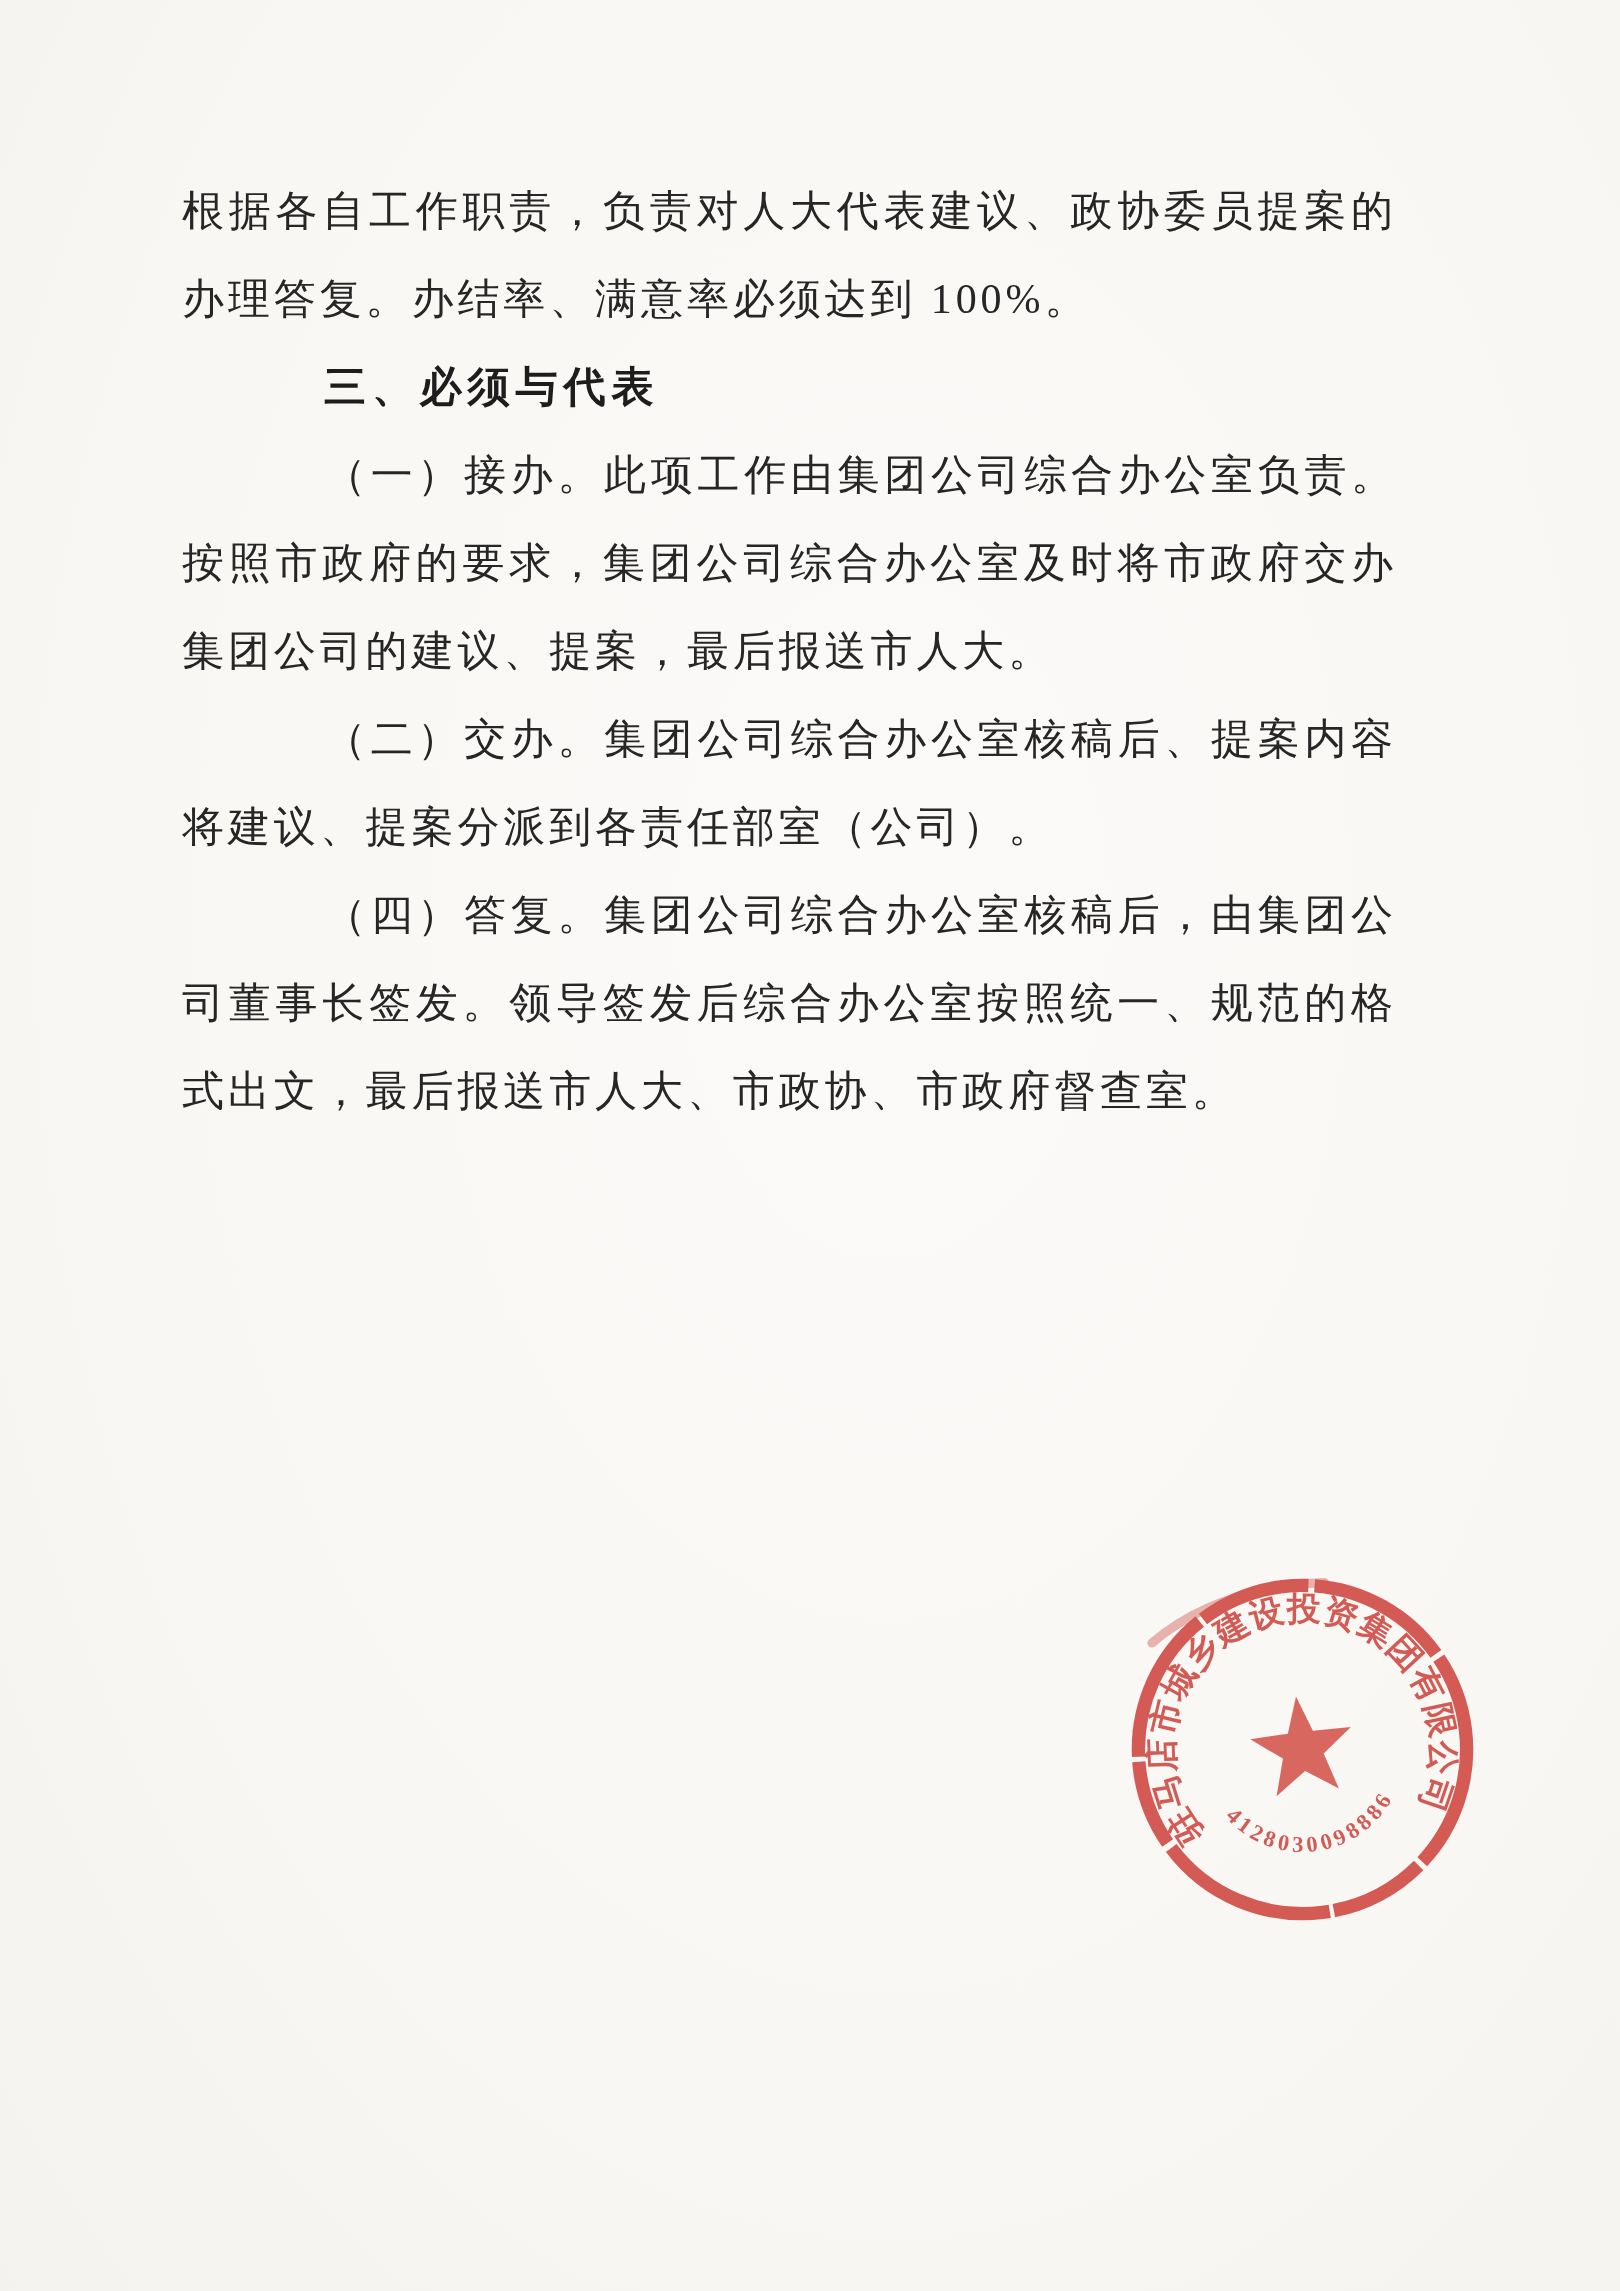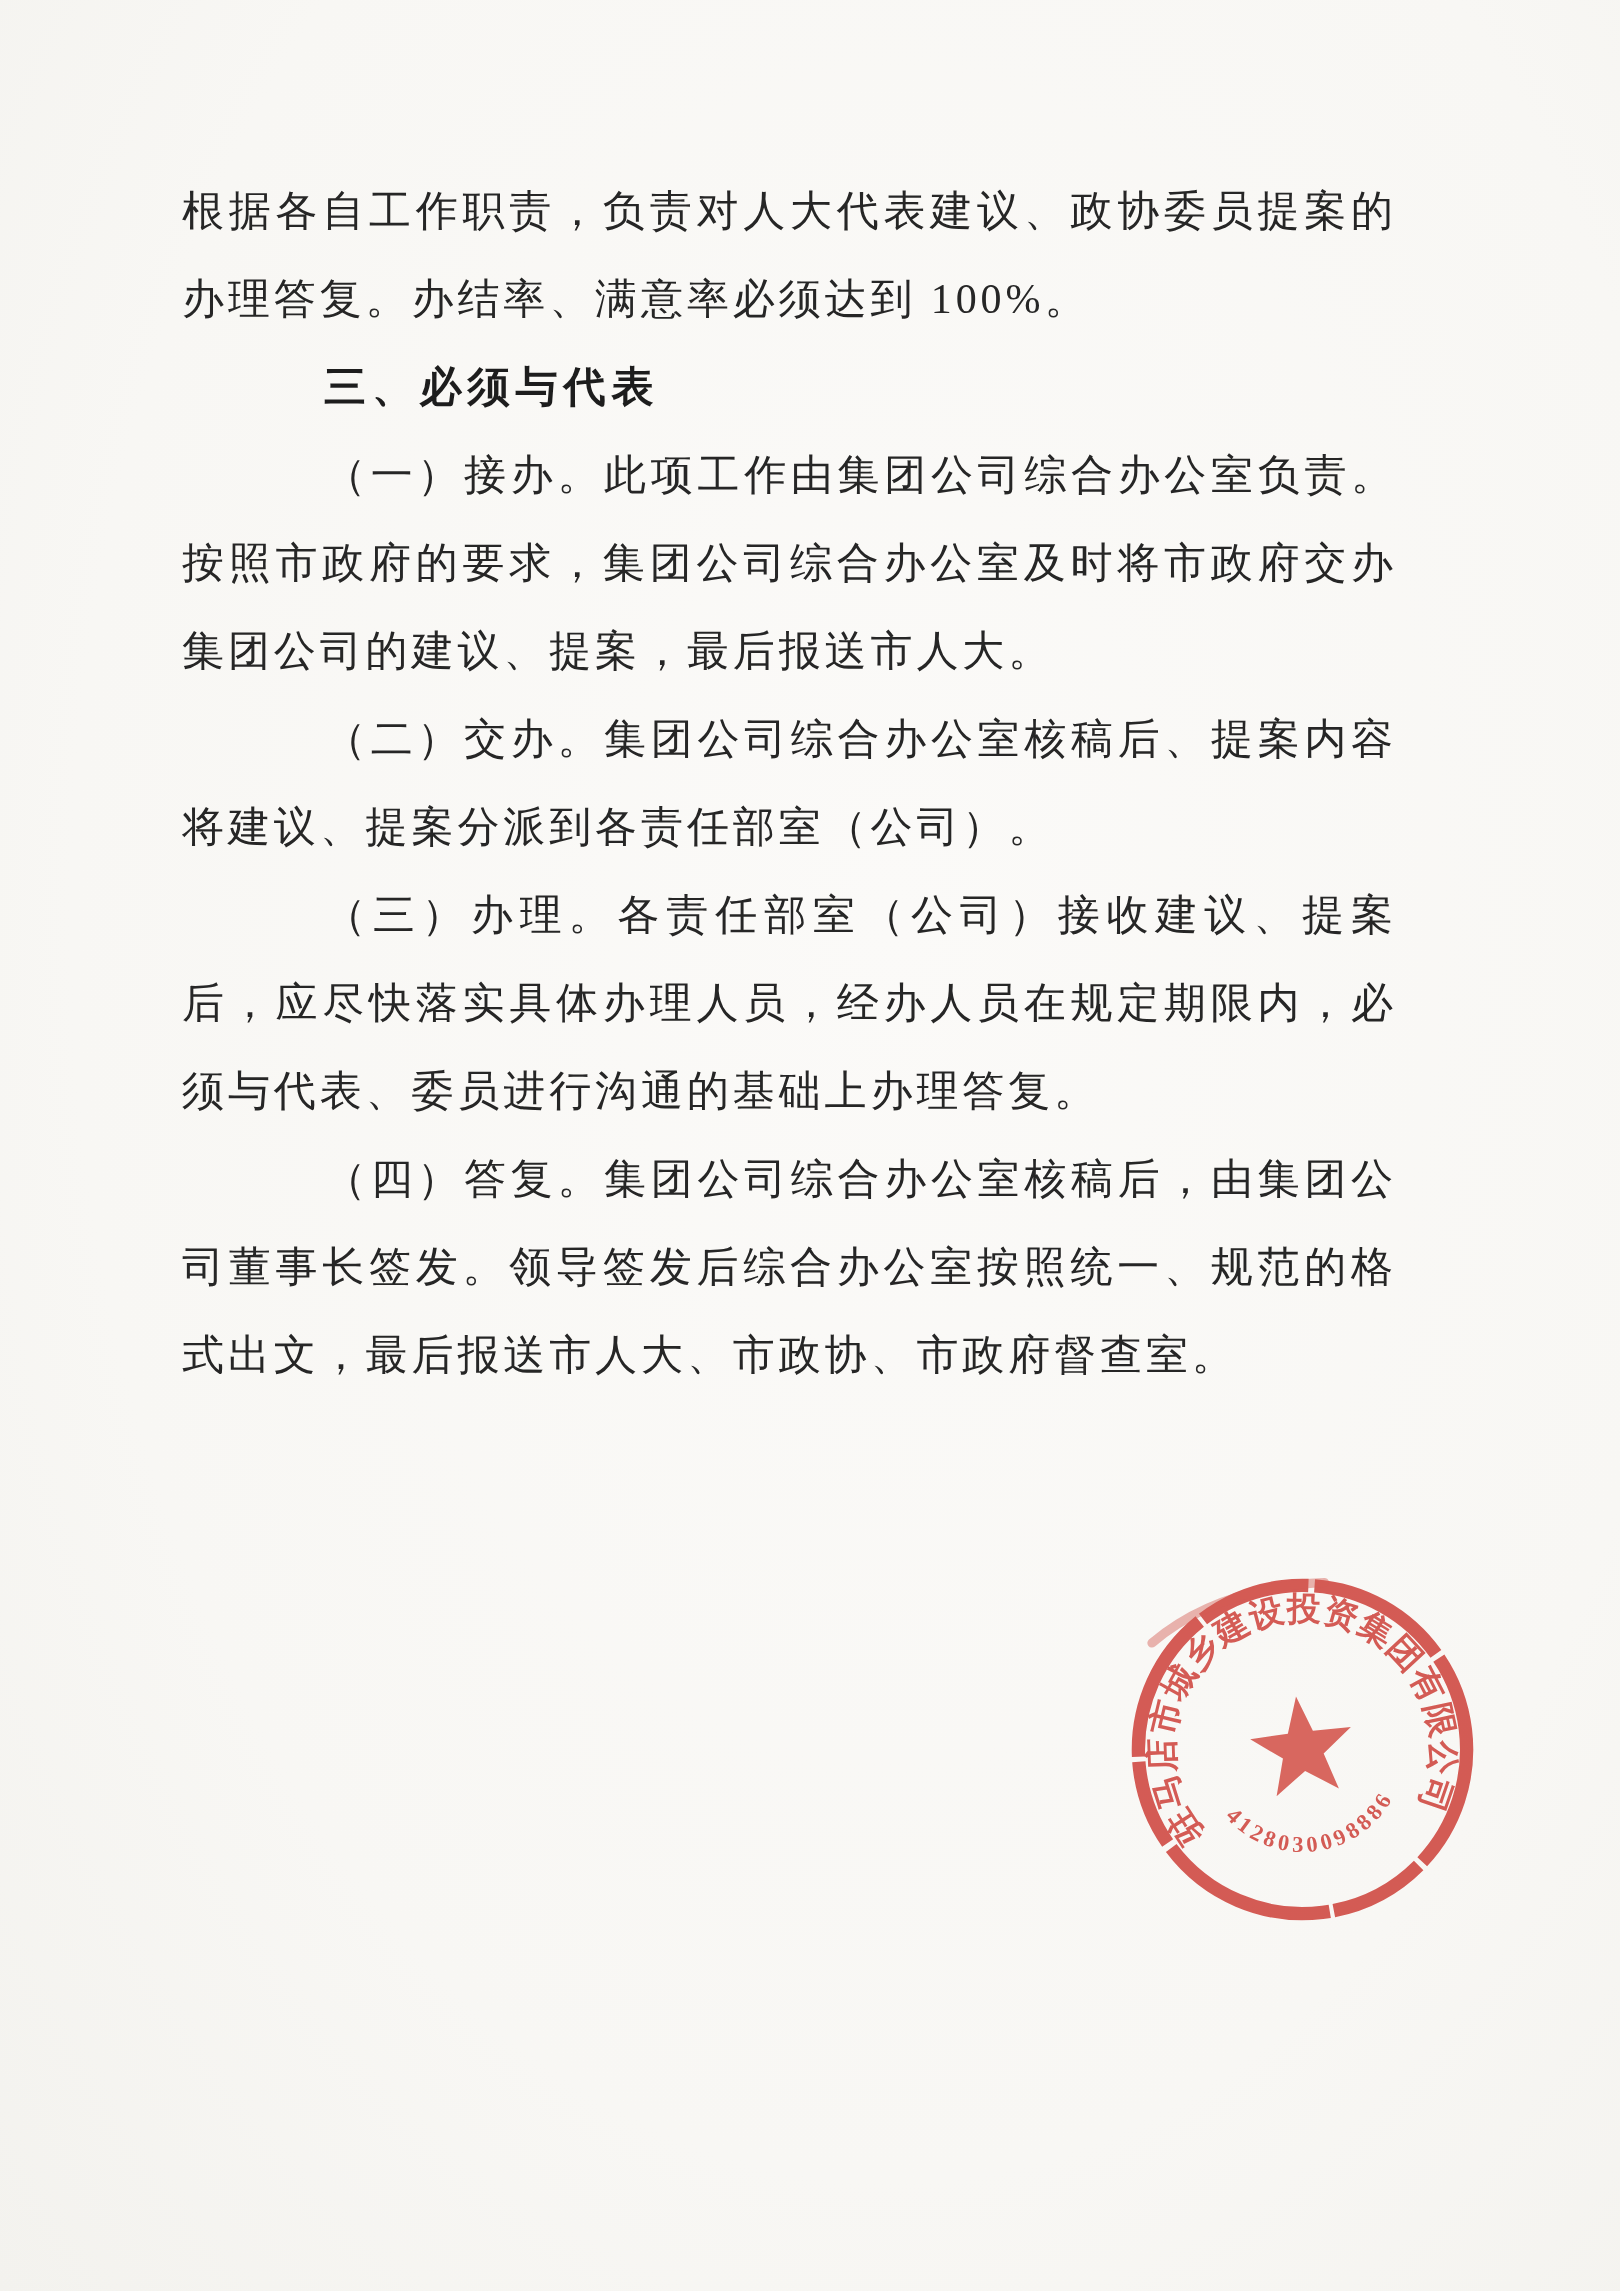--- a/index.html
+++ b/index.html
@@ -60,21 +60,20 @@
 </head>
 <body>
 
 <div class="page">
 
   <div class="text-block">
       <p class="no-indent">根据各自工作职责，负责对人大代表建议、政协委员提案的办理答复。办结率、满意率必须达到 100%。</p>
       <p class="heading">三、必须与代表</p>
       <p class="body">（一）接办。此项工作由集团公司综合办公室负责。按照市政府的要求，集团公司综合办公室及时将市政府交办集团公司的建议、提案，最后报送市人大。</p>
       <p class="body">（二）交办。集团公司综合办公室核稿后、提案内容将建议、提案分派到各责任部室（公司）。</p>
-      <p class="body">（三）办理。各责任部室（公司）接收建议、提案后，应尽快落实具体办理人员，经办人员在规定期限内，必须与代表、委员进行沟通的基础上办理答复。</p>
       <p class="body">（四）答复。集团公司综合办公室核稿后，由集团公司董事长签发。领导签发后综合办公室按照统一、规范的格式出文，最后报送市人大、市政协、市政府督查室。</p>
     </div>
 
   <svg class="seal" viewBox="0 0 350 350" aria-hidden="true">
     <defs>
       <path id="arcTop" d="M 71.8 247.3 A 126 126 0 1 1 278.2 247.3" fill="none"></path>
       <path id="arcBottom" d="M 88.4 225 A 100 100 0 0 0 261.6 225" fill="none"></path>
     </defs>
     <circle cx="175" cy="175" r="160" fill="none" stroke="#cf463f" stroke-width="13" stroke-dasharray="140 5 95 4 175 6 85 5 150 4 110 6"></circle>
     <path d="M 42 54 Q 112 8 216 16" fill="none" stroke="#cf463f" stroke-width="9" stroke-linecap="round" opacity="0.45"></path>

